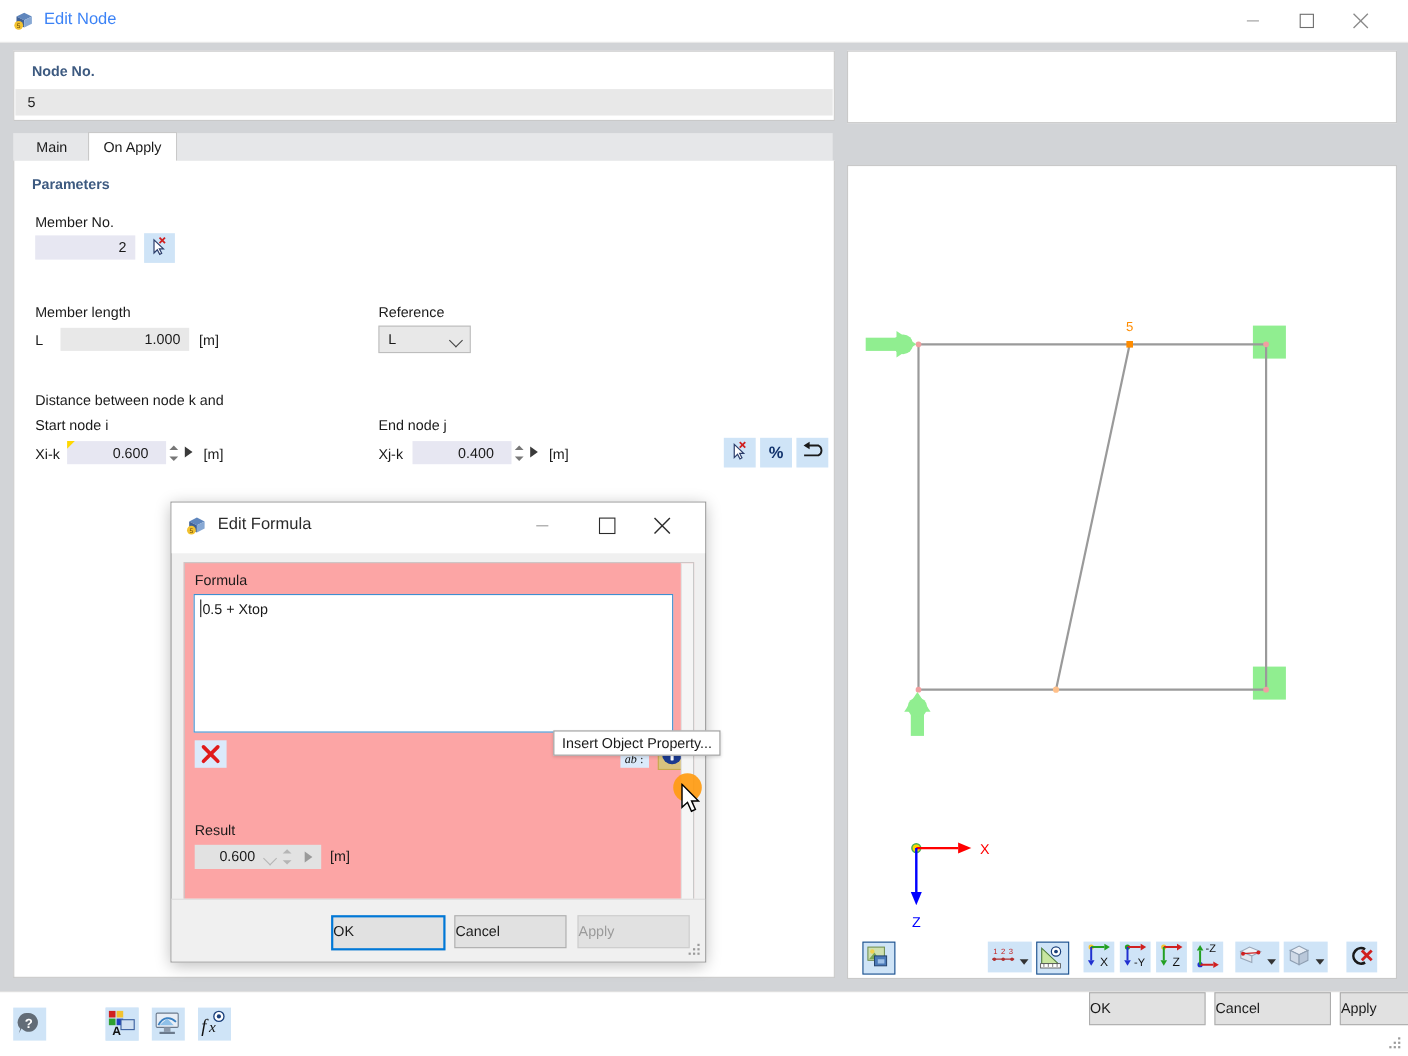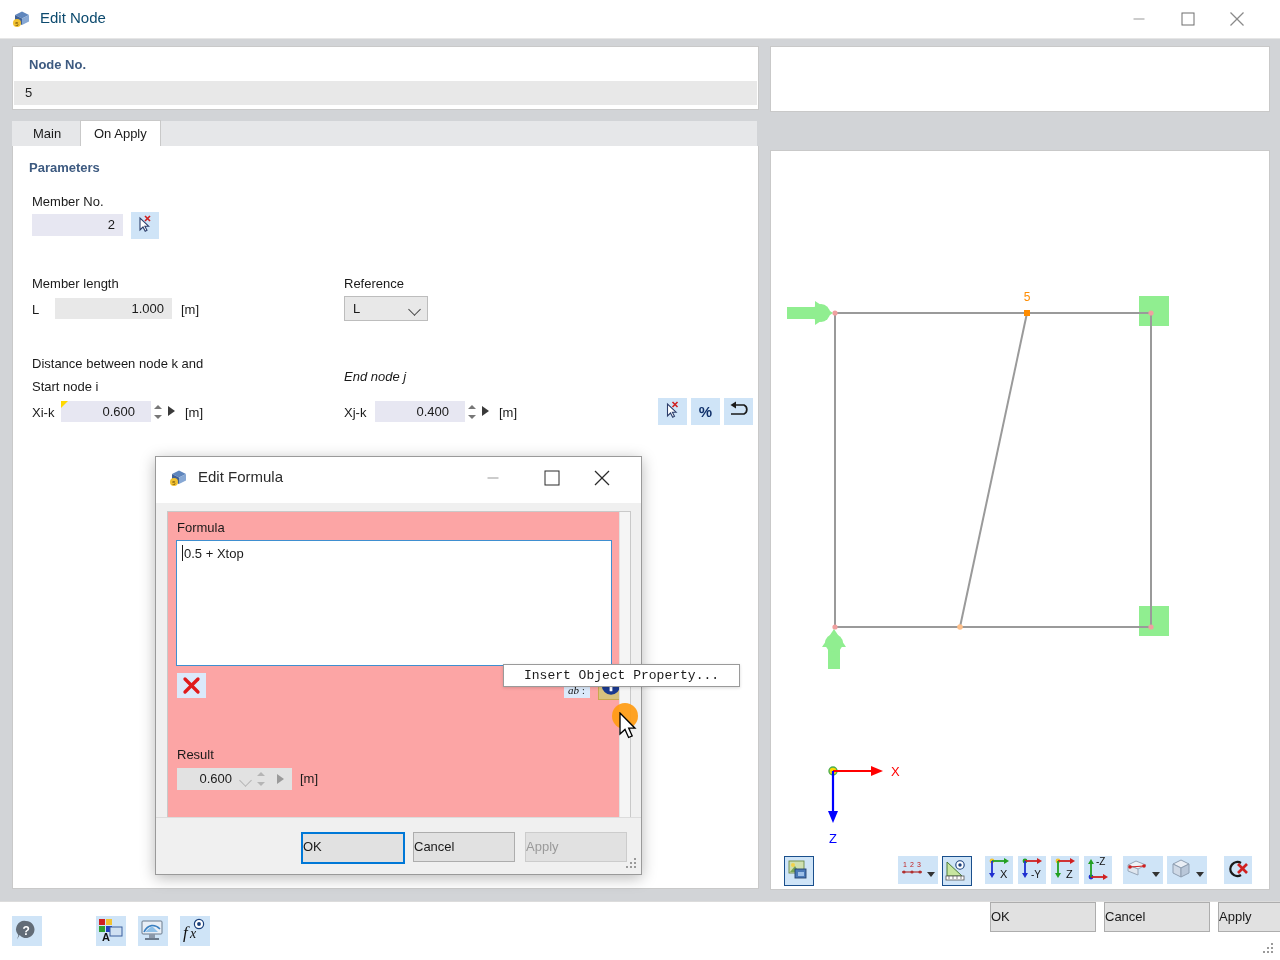--- a/index.html
+++ b/index.html
@@ -9,21 +9,21 @@
     font-size:13px;color:#1a1a1a;
     background:#d2d4d7;
     -webkit-font-smoothing:antialiased;
   }
   .app{position:relative;width:1280px;height:960px;background:#d2d4d7;}
 
   
   .titlebar{position:absolute;left:0;top:0;width:1280px;height:38px;background:#ffffff;
             border-bottom:1px solid #e6e6e6;}
   .title-icon{position:absolute;left:12px;top:9px;width:20px;height:20px;}
-  .title-text{position:absolute;left:40px;top:9px;font-size:15px;color:#0c4a6e;}
+  .title-text{position:absolute;left:40px;top:9px;font-size:15px;color:#3b82f6;}
   .winbtn{position:absolute;top:0;height:38px;width:46px;cursor:default;}
   .wb-min{right:118px;}
   .wb-max{right:69px;}
   .wb-close{right:20px;}
   .glyph{position:absolute;left:50%;top:50%;transform:translate(-50%,-50%);color:#8a8a8a;font-size:14px;line-height:1;}
   .glyph-min{width:11px;height:1px;background:#9a9a9a;}
   .glyph-max{width:11px;height:11px;border:1px solid #6e6e6e;}
 
   
   .panel{position:absolute;background:#ffffff;border:1px solid #c9c9c9;}
@@ -91,21 +91,21 @@
   .fd-title .t{position:absolute;left:42px;top:11px;font-size:15px;color:#2b2b2b;}
   .fd-wb{position:absolute;top:0;height:42px;width:42px;cursor:default;}
   .fd-body{position:absolute;left:11px;top:54px;width:462px;height:306px;background:#fca5a5;border:1px solid #c9c9c9;}
   .fd-footer{position:absolute;left:0;bottom:0;width:485px;height:56px;background:#f0f0f0;border-top:1px solid #dcdcdc;}
   #formula-text{position:absolute;left:8px;top:28px;width:434px;height:124px;border:1px solid #3f8fd0;background:#ffffff;}
   #formula-text .txt{position:absolute;left:7px;top:5px;font-size:13px;color:#1a1a1a;}
   .caret{position:absolute;left:5px;top:4px;width:1px;height:16px;background:#1a1a1a;}
   .vscroll{position:absolute;right:0;top:0;width:10px;height:100%;background:#f5f5f5;border-left:1px solid #e2e2e2;}
 
   .tooltip{position:absolute;background:#ffffff;border:1px solid #9a9a9a;font-size:13px;color:#1a1a1a;
-           padding:3px 20px;white-space:nowrap;box-shadow:0 1px 3px rgba(0,0,0,.15);font-family:Liberation Mono, monospace;}
+           padding:3px 7px;white-space:nowrap;box-shadow:0 1px 3px rgba(0,0,0,.15);}
 
   .hotspot{position:absolute;width:26px;height:26px;border-radius:50%;background:#ff9b11;opacity:.92;}
   .cursor-arrow{position:absolute;width:0;height:0;}
 
   .xbtn{position:absolute;background:#dbeafb;cursor:default;}
 </style>
 </head>
 <body>
 
 <div class="app">
@@ -183,21 +183,21 @@
       <span style="right:16px;">0.600</span>
       <div class="cornermark" style="left:0;top:0;"></div>
     </div>
     <div class="spin" style="left:140px;top:257px;">
       <div class="up"></div>
       <div class="dn"></div>
     </div>
     <div class="playtri" style="left:155px;top:260px;"></div>
     <div class="unit" style="left:172px;top:259px;">[m]</div>
 
-    <div class="lbl" style="left:331px;top:223px;font-style:italic;">End node j</div>
+    <div class="lbl" style="left:331px;top:233px;">End node j</div>
     <div class="lbl" style="left:331px;top:259px;">Xj-k</div>
     <div class="field lav" style="left:362px;top:255px;width:90px;height:21px;">
       <span style="right:16px;">0.400</span>
     </div>
     <div class="spin" style="left:454px;top:257px;">
       <div class="up"></div>
       <div class="dn"></div>
     </div>
     <div class="playtri" style="left:469px;top:260px;"></div>
     <div class="unit" style="left:486px;top:259px;">[m]</div>

